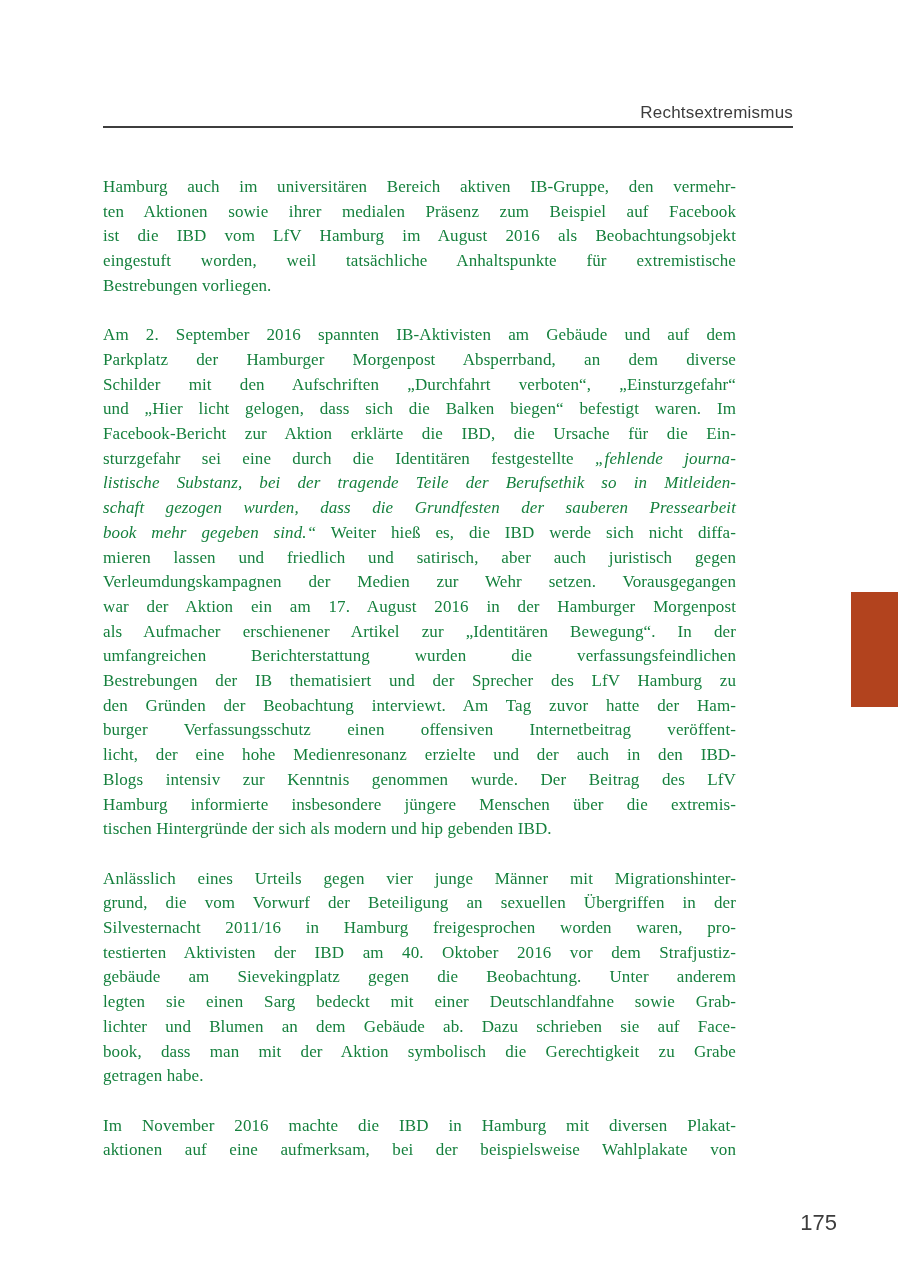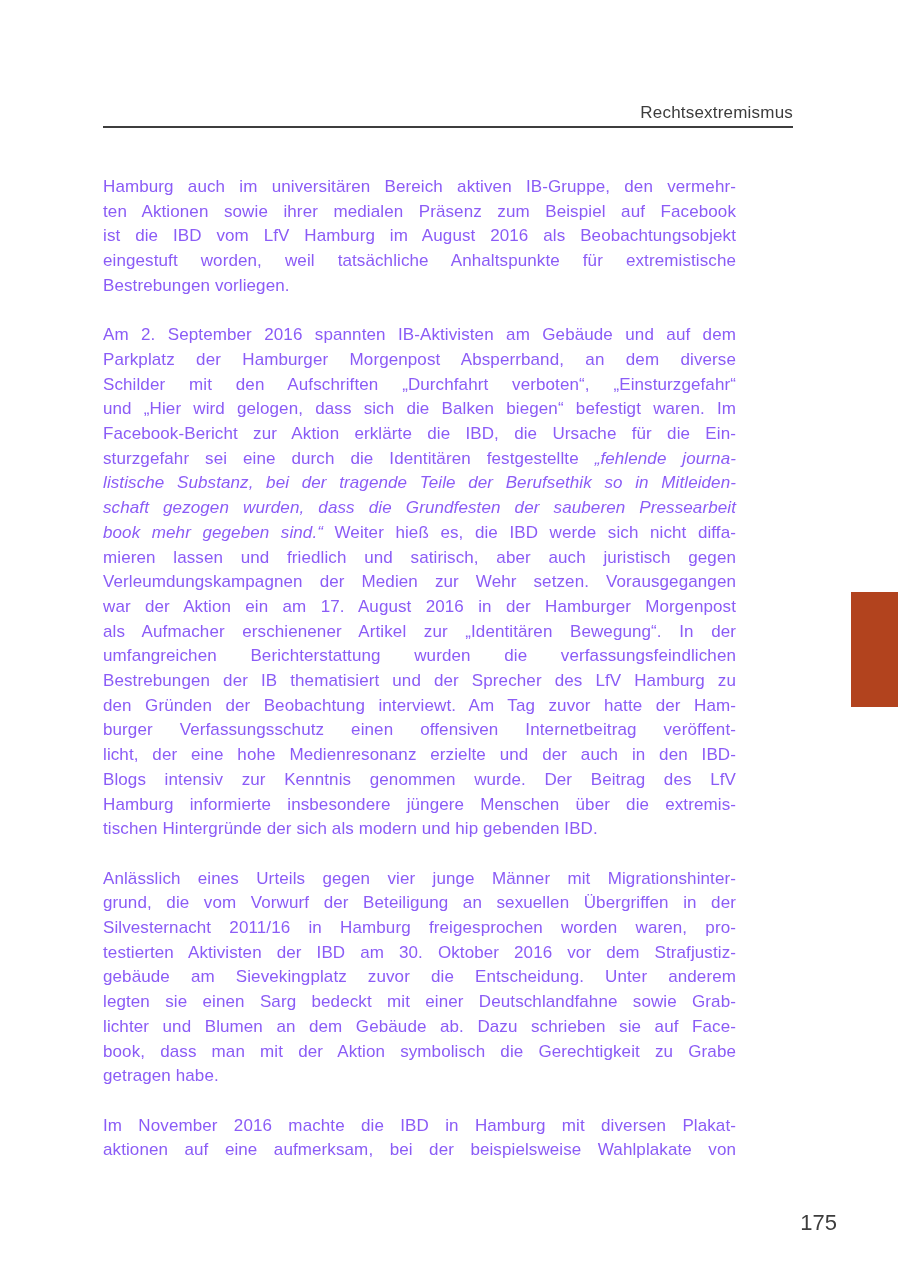--- a/index.html
+++ b/index.html
@@ -36,21 +36,22 @@
     background: #3d3d3d;
   }
   .body-text {
     position: absolute;
     top: 147px;
     left: 103px;
     width: 633px;
     font-size: 17px;
     line-height: 24.7px;
     letter-spacing: 0.1px;
-    color: #8b5cf6;
+    color: #15803d;
+    font-family: Liberation Serif, serif;
   }
   .para {
     margin: 0 0 24.7px 0;
   }
   .line {
     text-align: justify;
     text-align-last: justify;
     white-space: normal;
   }
   .line.lastline {
@@ -90,21 +91,21 @@
         <div class="line"><span>Hamburg auch im universitären Bereich aktiven IB-Gruppe, den vermehr-</span></div>
         <div class="line"><span>ten Aktionen sowie ihrer medialen Präsenz zum Beispiel auf Facebook</span></div>
         <div class="line"><span>ist die IBD vom LfV Hamburg im August 2016 als Beobachtungsobjekt</span></div>
         <div class="line"><span>eingestuft worden, weil tatsächliche Anhaltspunkte für extremistische</span></div>
         <div class="line lastline"><span>Bestrebungen vorliegen.</span></div>
       </div>
       <div class="para">
         <div class="line"><span>Am 2. September 2016 spannten IB-Aktivisten am Gebäude und auf dem</span></div>
         <div class="line"><span>Parkplatz der Hamburger Morgenpost Absperrband, an dem diverse</span></div>
         <div class="line"><span>Schilder mit den Aufschriften „Durchfahrt verboten“, „Einsturzgefahr“</span></div>
-        <div class="line"><span>und „Hier wird gelogen, dass sich die Balken biegen“ befestigt waren. Im</span></div>
+        <div class="line"><span>und „Hier licht gelogen, dass sich die Balken biegen“ befestigt waren. Im</span></div>
         <div class="line"><span>Facebook-Bericht zur Aktion erklärte die IBD, die Ursache für die Ein-</span></div>
         <div class="line"><span>sturzgefahr sei eine durch die Identitären festgestellte </span><i>„fehlende journa-</i></div>
         <div class="line"><i>listische Substanz, bei der tragende Teile der Berufsethik so in Mitleiden-</i></div>
         <div class="line"><i>schaft gezogen wurden, dass die Grundfesten der sauberen Pressearbeit</i></div>
         <div class="line"><i>book mehr gegeben sind.“</i><span> Weiter hieß es, die IBD werde sich nicht diffa-</span></div>
         <div class="line"><span>mieren lassen und friedlich und satirisch, aber auch juristisch gegen</span></div>
         <div class="line"><span>Verleumdungskampagnen der Medien zur Wehr setzen. Vorausgegangen</span></div>
         <div class="line"><span>war der Aktion ein am 17. August 2016 in der Hamburger Morgenpost</span></div>
         <div class="line"><span>als Aufmacher erschienener Artikel zur „Identitären Bewegung“. In der</span></div>
         <div class="line"><span>umfangreichen Berichterstattung wurden die verfassungsfeindlichen</span></div>
@@ -113,22 +114,22 @@
         <div class="line"><span>burger Verfassungsschutz einen offensiven Internetbeitrag veröffent-</span></div>
         <div class="line"><span>licht, der eine hohe Medienresonanz erzielte und der auch in den IBD-</span></div>
         <div class="line"><span>Blogs intensiv zur Kenntnis genommen wurde. Der Beitrag des LfV</span></div>
         <div class="line"><span>Hamburg informierte insbesondere jüngere Menschen über die extremis-</span></div>
         <div class="line lastline"><span>tischen Hintergründe der sich als modern und hip gebenden IBD.</span></div>
       </div>
       <div class="para">
         <div class="line"><span>Anlässlich eines Urteils gegen vier junge Männer mit Migrationshinter-</span></div>
         <div class="line"><span>grund, die vom Vorwurf der Beteiligung an sexuellen Übergriffen in der</span></div>
         <div class="line"><span>Silvesternacht 2011/16 in Hamburg freigesprochen worden waren, pro-</span></div>
-        <div class="line"><span>testierten Aktivisten der IBD am 30. Oktober 2016 vor dem Strafjustiz-</span></div>
-        <div class="line"><span>gebäude am Sievekingplatz zuvor die Entscheidung. Unter anderem</span></div>
+        <div class="line"><span>testierten Aktivisten der IBD am 40. Oktober 2016 vor dem Strafjustiz-</span></div>
+        <div class="line"><span>gebäude am Sievekingplatz gegen die Beobachtung. Unter anderem</span></div>
         <div class="line"><span>legten sie einen Sarg bedeckt mit einer Deutschlandfahne sowie Grab-</span></div>
         <div class="line"><span>lichter und Blumen an dem Gebäude ab. Dazu schrieben sie auf Face-</span></div>
         <div class="line"><span>book, dass man mit der Aktion symbolisch die Gerechtigkeit zu Grabe</span></div>
         <div class="line lastline"><span>getragen habe.</span></div>
       </div>
       <div class="para">
         <div class="line"><span>Im November 2016 machte die IBD in Hamburg mit diversen Plakat-</span></div>
         <div class="line"><span>aktionen auf eine aufmerksam, bei der beispielsweise Wahlplakate von</span></div>
       </div>
     </div>

